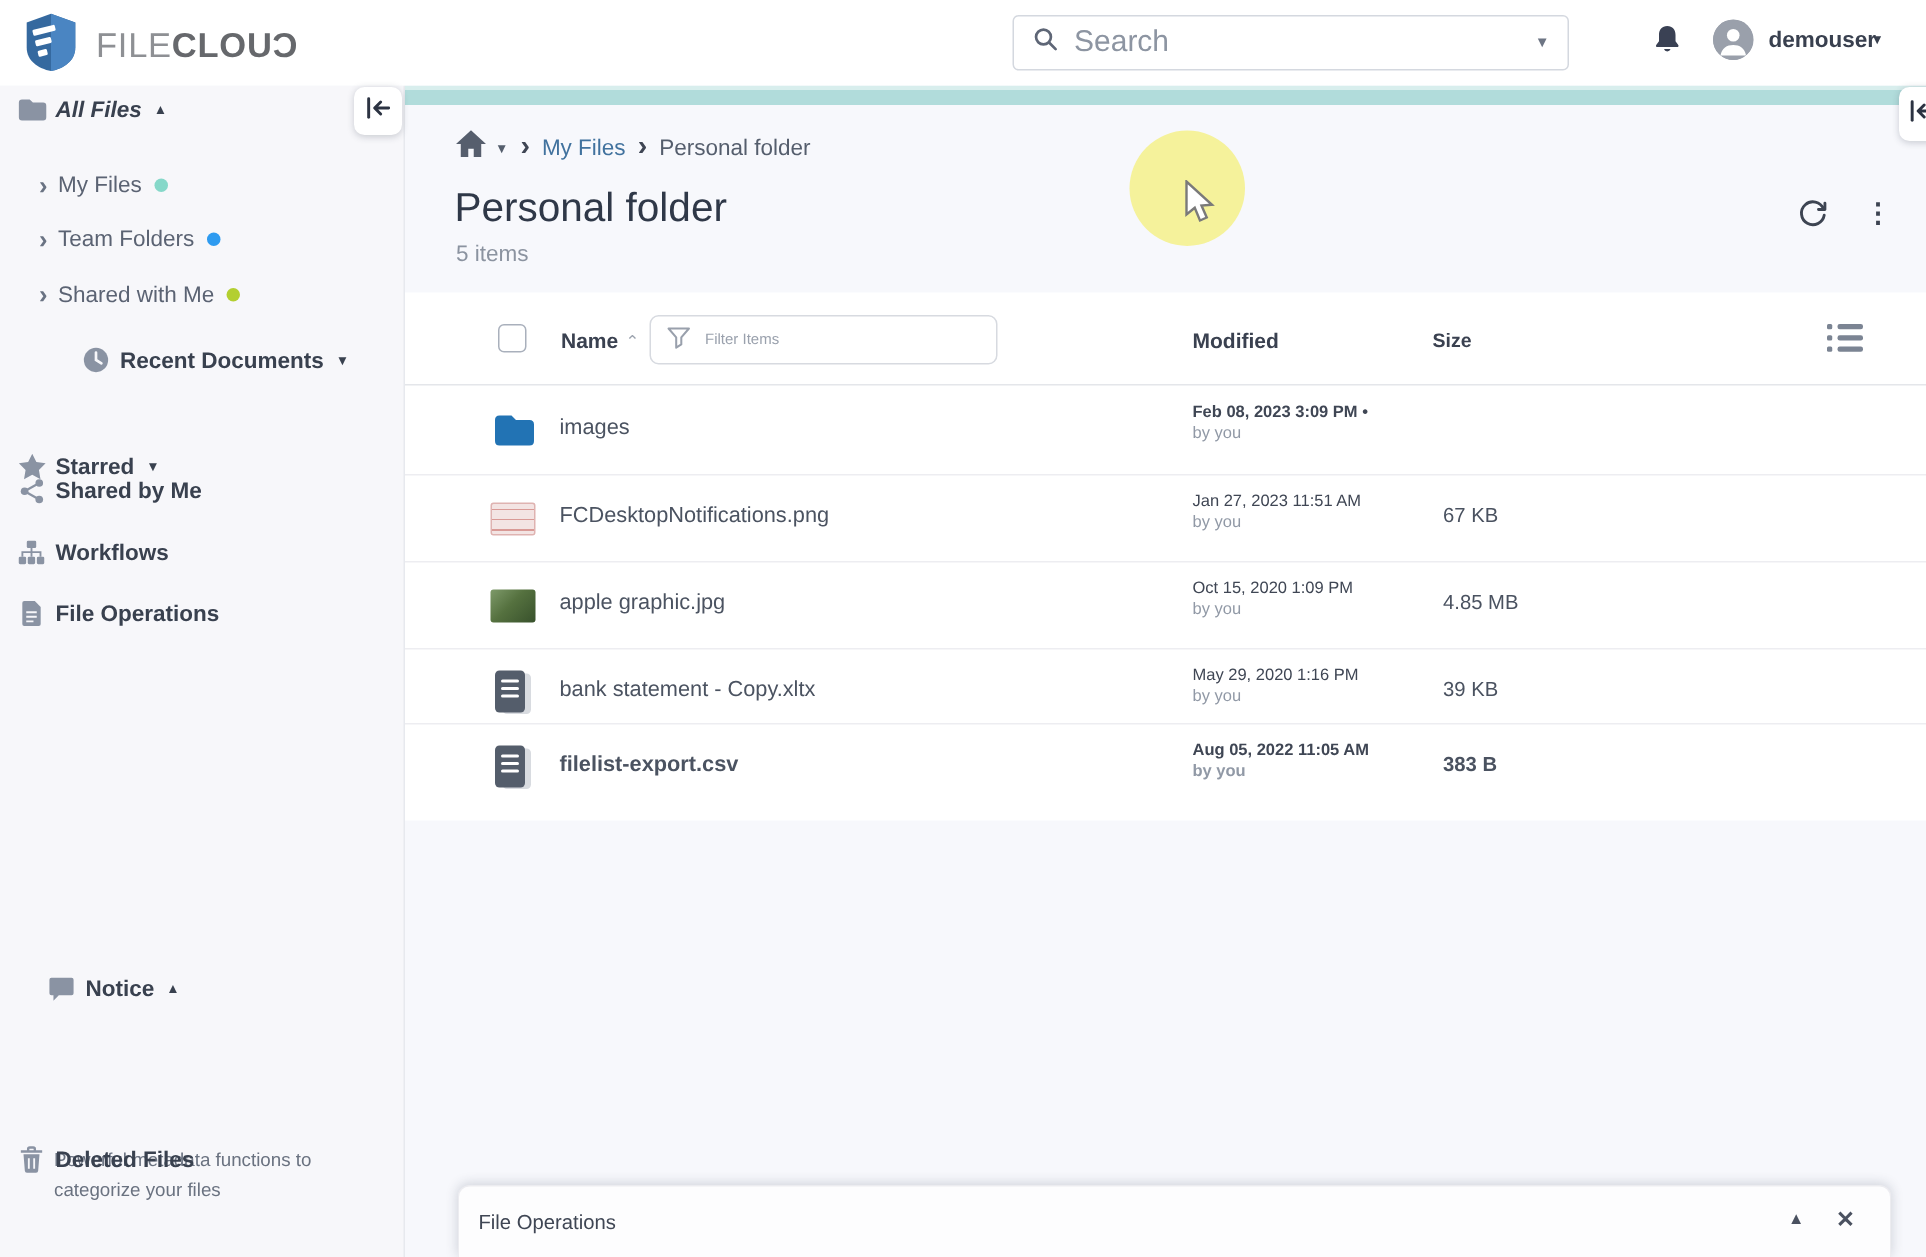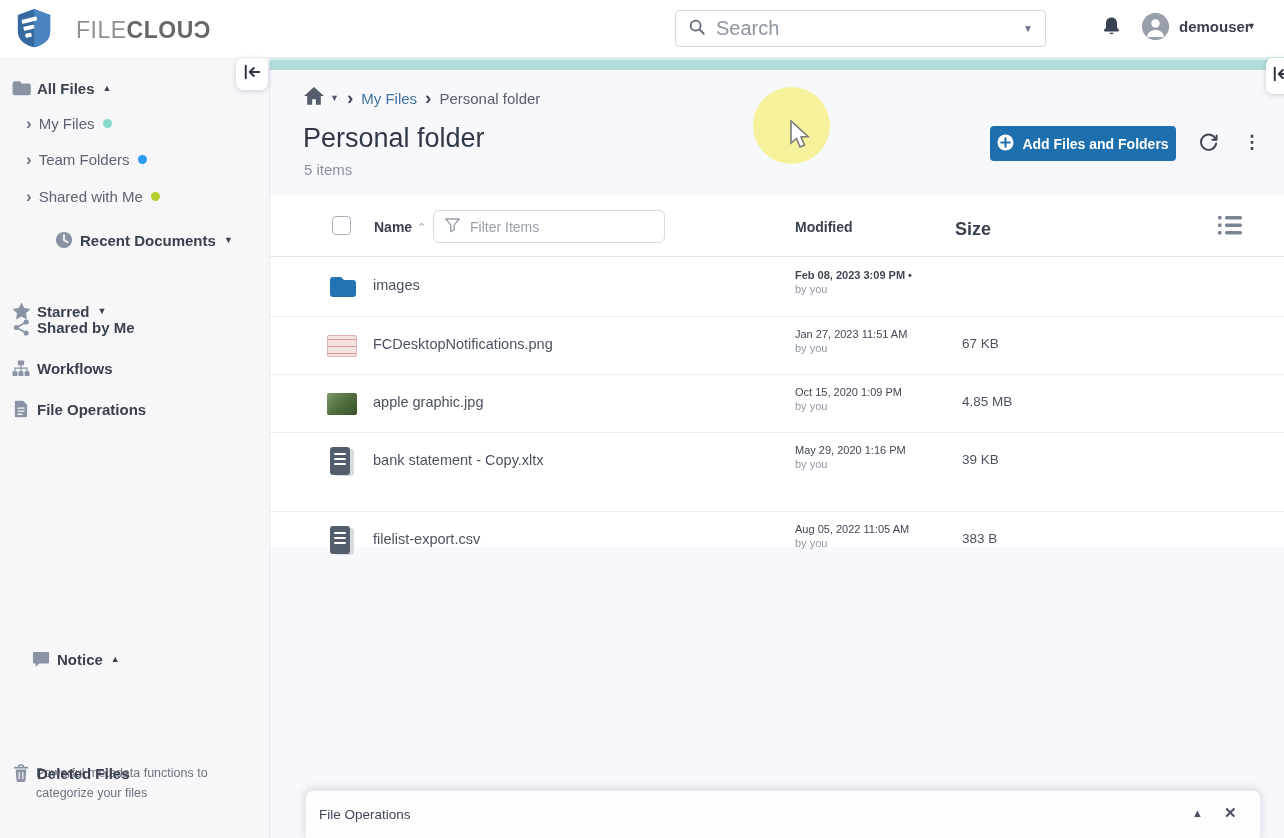--- a/index.html
+++ b/index.html
@@ -1,21 +1,21 @@
 <!DOCTYPE html>
 <html><head>
 <meta charset="utf-8">
 <style>
   * { margin:0; padding:0; box-sizing:border-box; font-family:"Liberation Sans", sans-serif; }
   html,body { background:#e9eaee; }
   #page { position:relative; width:1284px; height:838px; background:#f7f8fc; overflow:hidden; margin:0 auto; }
 
   
   .topbar { position:absolute; left:0; top:0; width:1284px; height:57px; background:#ffffff; z-index:30; }
-  .logo { position:absolute; left:16px; top:8px; display:flex; align-items:center; gap:24px; }
+  .logo { position:absolute; left:16px; top:8px; display:flex; align-items:center; gap:12px; }
   .logo-text { font-size:23px; letter-spacing:.5px; color:#8e9094; font-weight:400; }
   .logo-text b { color:#66686c; font-weight:700; }
   .searchbox { position:absolute; left:675px; top:10px; width:371px; height:37px; background:#fff;
     border:1px solid #d4d8df; border-radius:4px; display:flex; align-items:center; padding:0 12px; }
   .searchbox input { flex:1; border:none; outline:none; font-size:20px; color:#39414f; margin-left:10px; background:transparent; }
   .searchbox input::placeholder { color:#8d95a2; }
   .search-caret { color:#6d7584; font-size:10px; }
   .bell { position:absolute; left:1101px; top:15px; }
   .avatar { position:absolute; left:1142px; top:13px; width:27px; height:27px; border-radius:50%; background:#9aa0ab; overflow:hidden; }
   .username { position:absolute; left:1179px; top:18px; font-size:15px; font-weight:700; color:#39404f; }
@@ -55,24 +55,24 @@
   .kebab { position:absolute; left:1243px; top:131px; font-size:18px; font-weight:700; color:#3d4452; letter-spacing:0; cursor:pointer; width:16px; text-align:center; }
 
   
   .table-band { position:absolute; left:270px; top:195px; width:1014px; height:352px; background:#ffffff; }
   .thead { position:absolute; left:270px; top:195px; width:1014px; height:62px; border-bottom:1px solid #e4e6ea; }
   .checkbox { position:absolute; left:62px; top:21px; width:19px; height:19px; border:1.5px solid #a9b0bc; border-radius:4px; background:#fff; cursor:pointer; }
   .th-name { position:absolute; left:104px; top:24px; font-size:14px; font-weight:700; color:#3a4150; cursor:pointer; }
   .sort-caret { position:absolute; left:147px; top:26px; font-size:11px; color:#9aa1ad; }
   .filter { position:absolute; left:163px; top:15px; width:232px; height:33px; border:1px solid #d7dae0; border-radius:6px;
     background:#fff; display:flex; align-items:center; padding:0 10px; }
-  .filter input { flex:1; border:none; outline:none; font-size:14px; color:#39414f; margin-left:9px; background:transparent; }
+  .filter input { flex:1; border:none; outline:none; font-size:10px; color:#39414f; margin-left:9px; background:transparent; }
   .filter input::placeholder { color:#9aa1ad; }
   .th-mod { position:absolute; left:525px; top:24px; font-size:14px; font-weight:700; color:#3a4150; }
-  .th-size { position:absolute; left:685px; top:24px; font-size:18px; font-weight:700; color:#3a4150; }
+  .th-size { position:absolute; left:685px; top:24px; font-size:13px; font-weight:700; color:#3a4150; }
   .view-icon { position:absolute; left:948px; top:20px; cursor:pointer; }
 
   .row { position:absolute; left:270px; width:1014px; height:58px; cursor:pointer; }
   .row + .row, .row.sep { border-top:1px solid #ededf1; }
   .cell-icon { position:absolute; left:55px; top:50%; transform:translateY(-50%); width:34px; display:flex; justify-content:center; }
   .cell-name { position:absolute; left:103px; top:19px; font-size:14.5px; color:#4b5361; }
   .cell-mod { position:absolute; left:525px; top:11px; }
   .mod-date { font-size:11px; color:#3f4654; }
   .row-0 .mod-date { font-weight:700; }
   .mod-by { font-size:11px; color:#9199a6; margin-top:2px; }
@@ -143,21 +143,21 @@
         <circle cx="13.5" cy="10.5" r="4.2" fill="#ffffff"></circle>
         <path d="M5 24c.8-5 4.3-7 8.5-7s7.7 2 8.5 7z" fill="#ffffff"></path>
       </svg>
     </span>
     <span class="username">demouser</span>
     <span class="user-caret">▼</span>
   </div>
 
   <div class="sidebar">
 
-    <div class="side-item" style="top:15px;">
+    <div class="side-item" style="top:0;font-style:italic;">
       <span class="ic">
         <svg width="21" height="17" viewBox="0 0 24 20">
             <path d="M1.5 4 q0-2.5 2.5-2.5 h6 l2.5 2.5 h8 q2.5 0 2.5 2.5 v9 q0 2.5-2.5 2.5 H4 q-2.5 0-2.5-2.5z" fill="#8a93a3"></path>
           </svg>
       </span>
       <span class="lbl">All Files</span>
       <span class="caret">▲</span>
     </div>
 
     <div class="side-item child" style="top:50px;">
@@ -288,29 +288,20 @@
     <span class="bc-caret">▼</span>
     <span class="bc-sep">›</span>
     <span class="bc-link">My Files</span>
     <span class="bc-sep">›</span>
     <span class="bc-current">Personal folder</span>
   </div>
 
   <div class="page-title">Personal folder</div>
   <div class="items-count">5 items</div>
 
-  <button class="add-btn">
-    <span>
-      <svg width="17" height="17" viewBox="0 0 18 18">
-          <circle cx="9" cy="9" r="8.5" fill="#ffffff"></circle>
-          <path d="M9 4.5v9 M4.5 9h9" stroke="#1d6fae" stroke-width="2.2" stroke-linecap="round"></path>
-        </svg>
-    </span>
-    <span>Add Files and Folders</span>
-  </button>
 
   <span class="refresh">
     <svg width="21" height="21" viewBox="0 0 22 22">
         <path d="M18.5 6.5 A8 8 0 1 0 19 11" fill="none" stroke="#3d4452" stroke-width="2" stroke-linecap="round"></path>
         <path d="M19.5 2.5v4.5H15" fill="none" stroke="#3d4452" stroke-width="2" stroke-linecap="round" stroke-linejoin="round"></path>
       </svg>
   </span>
   <span class="kebab">⋮</span>
 
   <div class="cursor-halo"></div>
@@ -400,21 +391,21 @@
         </span>
     </span>
     <span class="cell-name">bank statement - Copy.xltx</span>
     <span class="cell-mod">
       <div class="mod-date">May 29, 2020 1:16 PM</div>
       <div class="mod-by">by you</div>
     </span>
     <span class="cell-size">39 KB</span>
   </div>
 
-  <div class="row" style="top:511px;">
+  <div class="row" style="top:482px;font-weight:bold;">
     <span class="cell-icon">
       <span class="docicon">
           <span class="back"></span>
           <span class="front">
             <i style="top:6px;"></i>
             <i style="top:11px;"></i>
             <i style="top:16px;"></i>
           </span>
         </span>
     </span>

